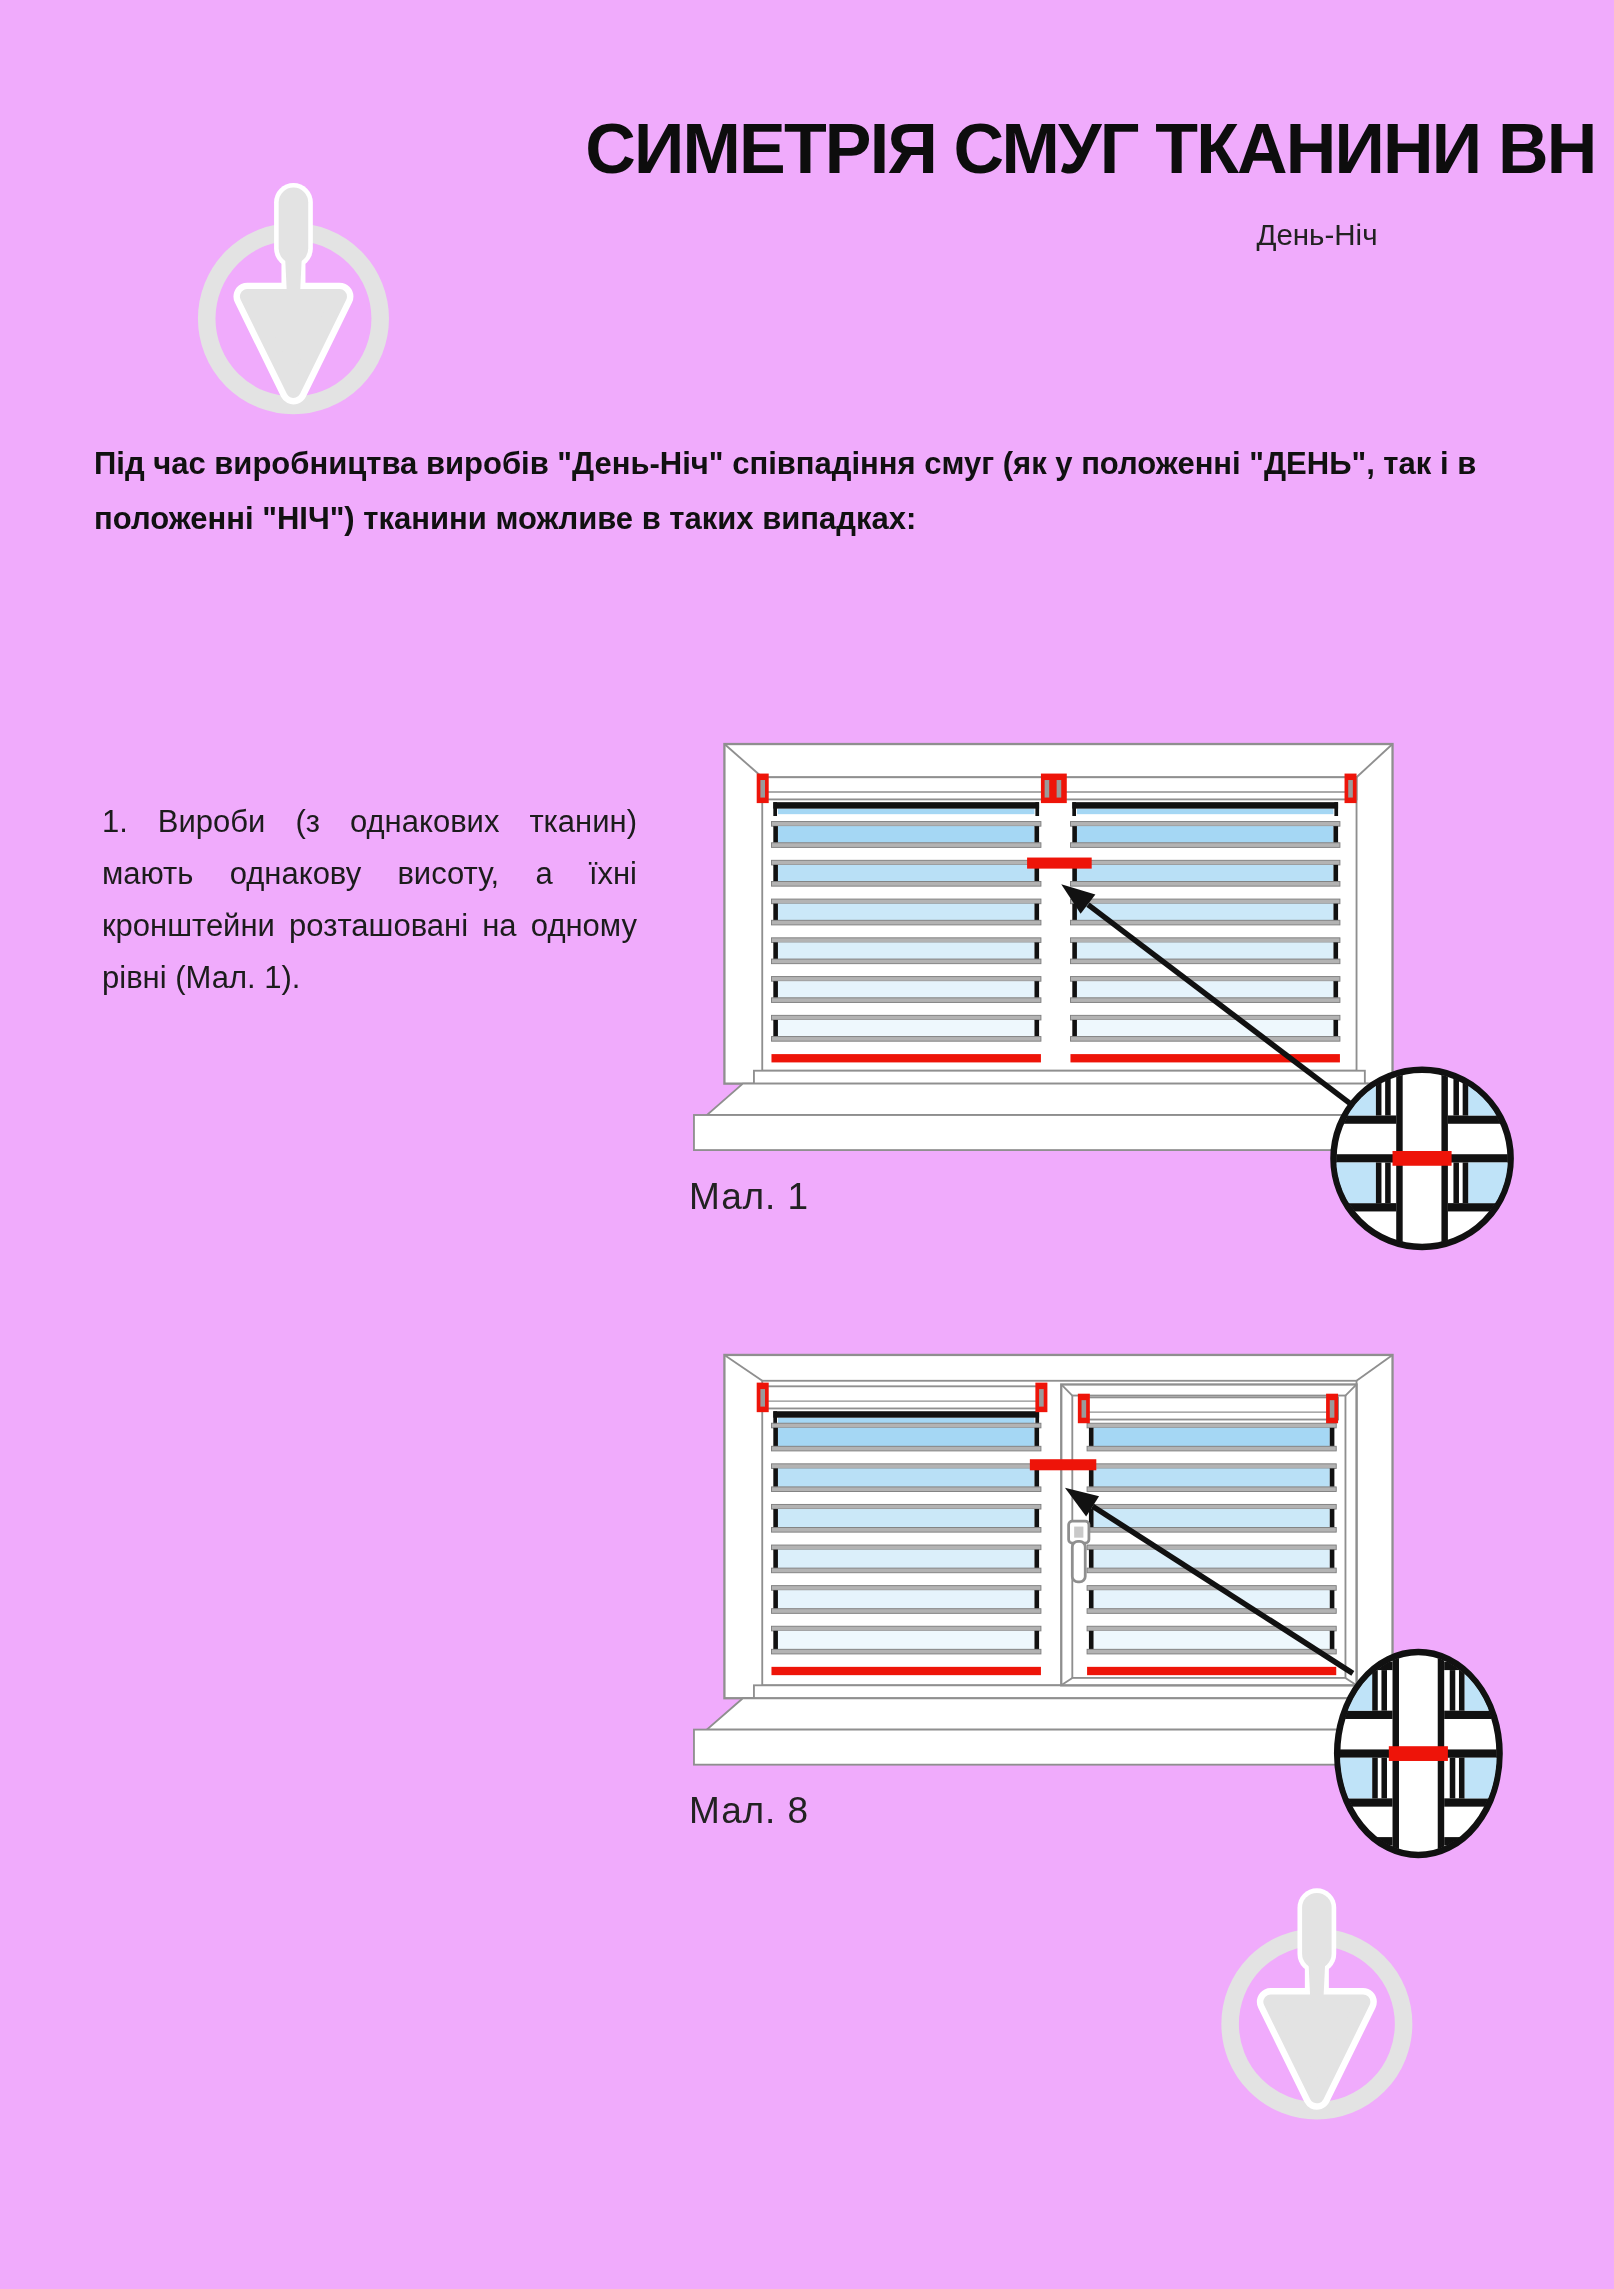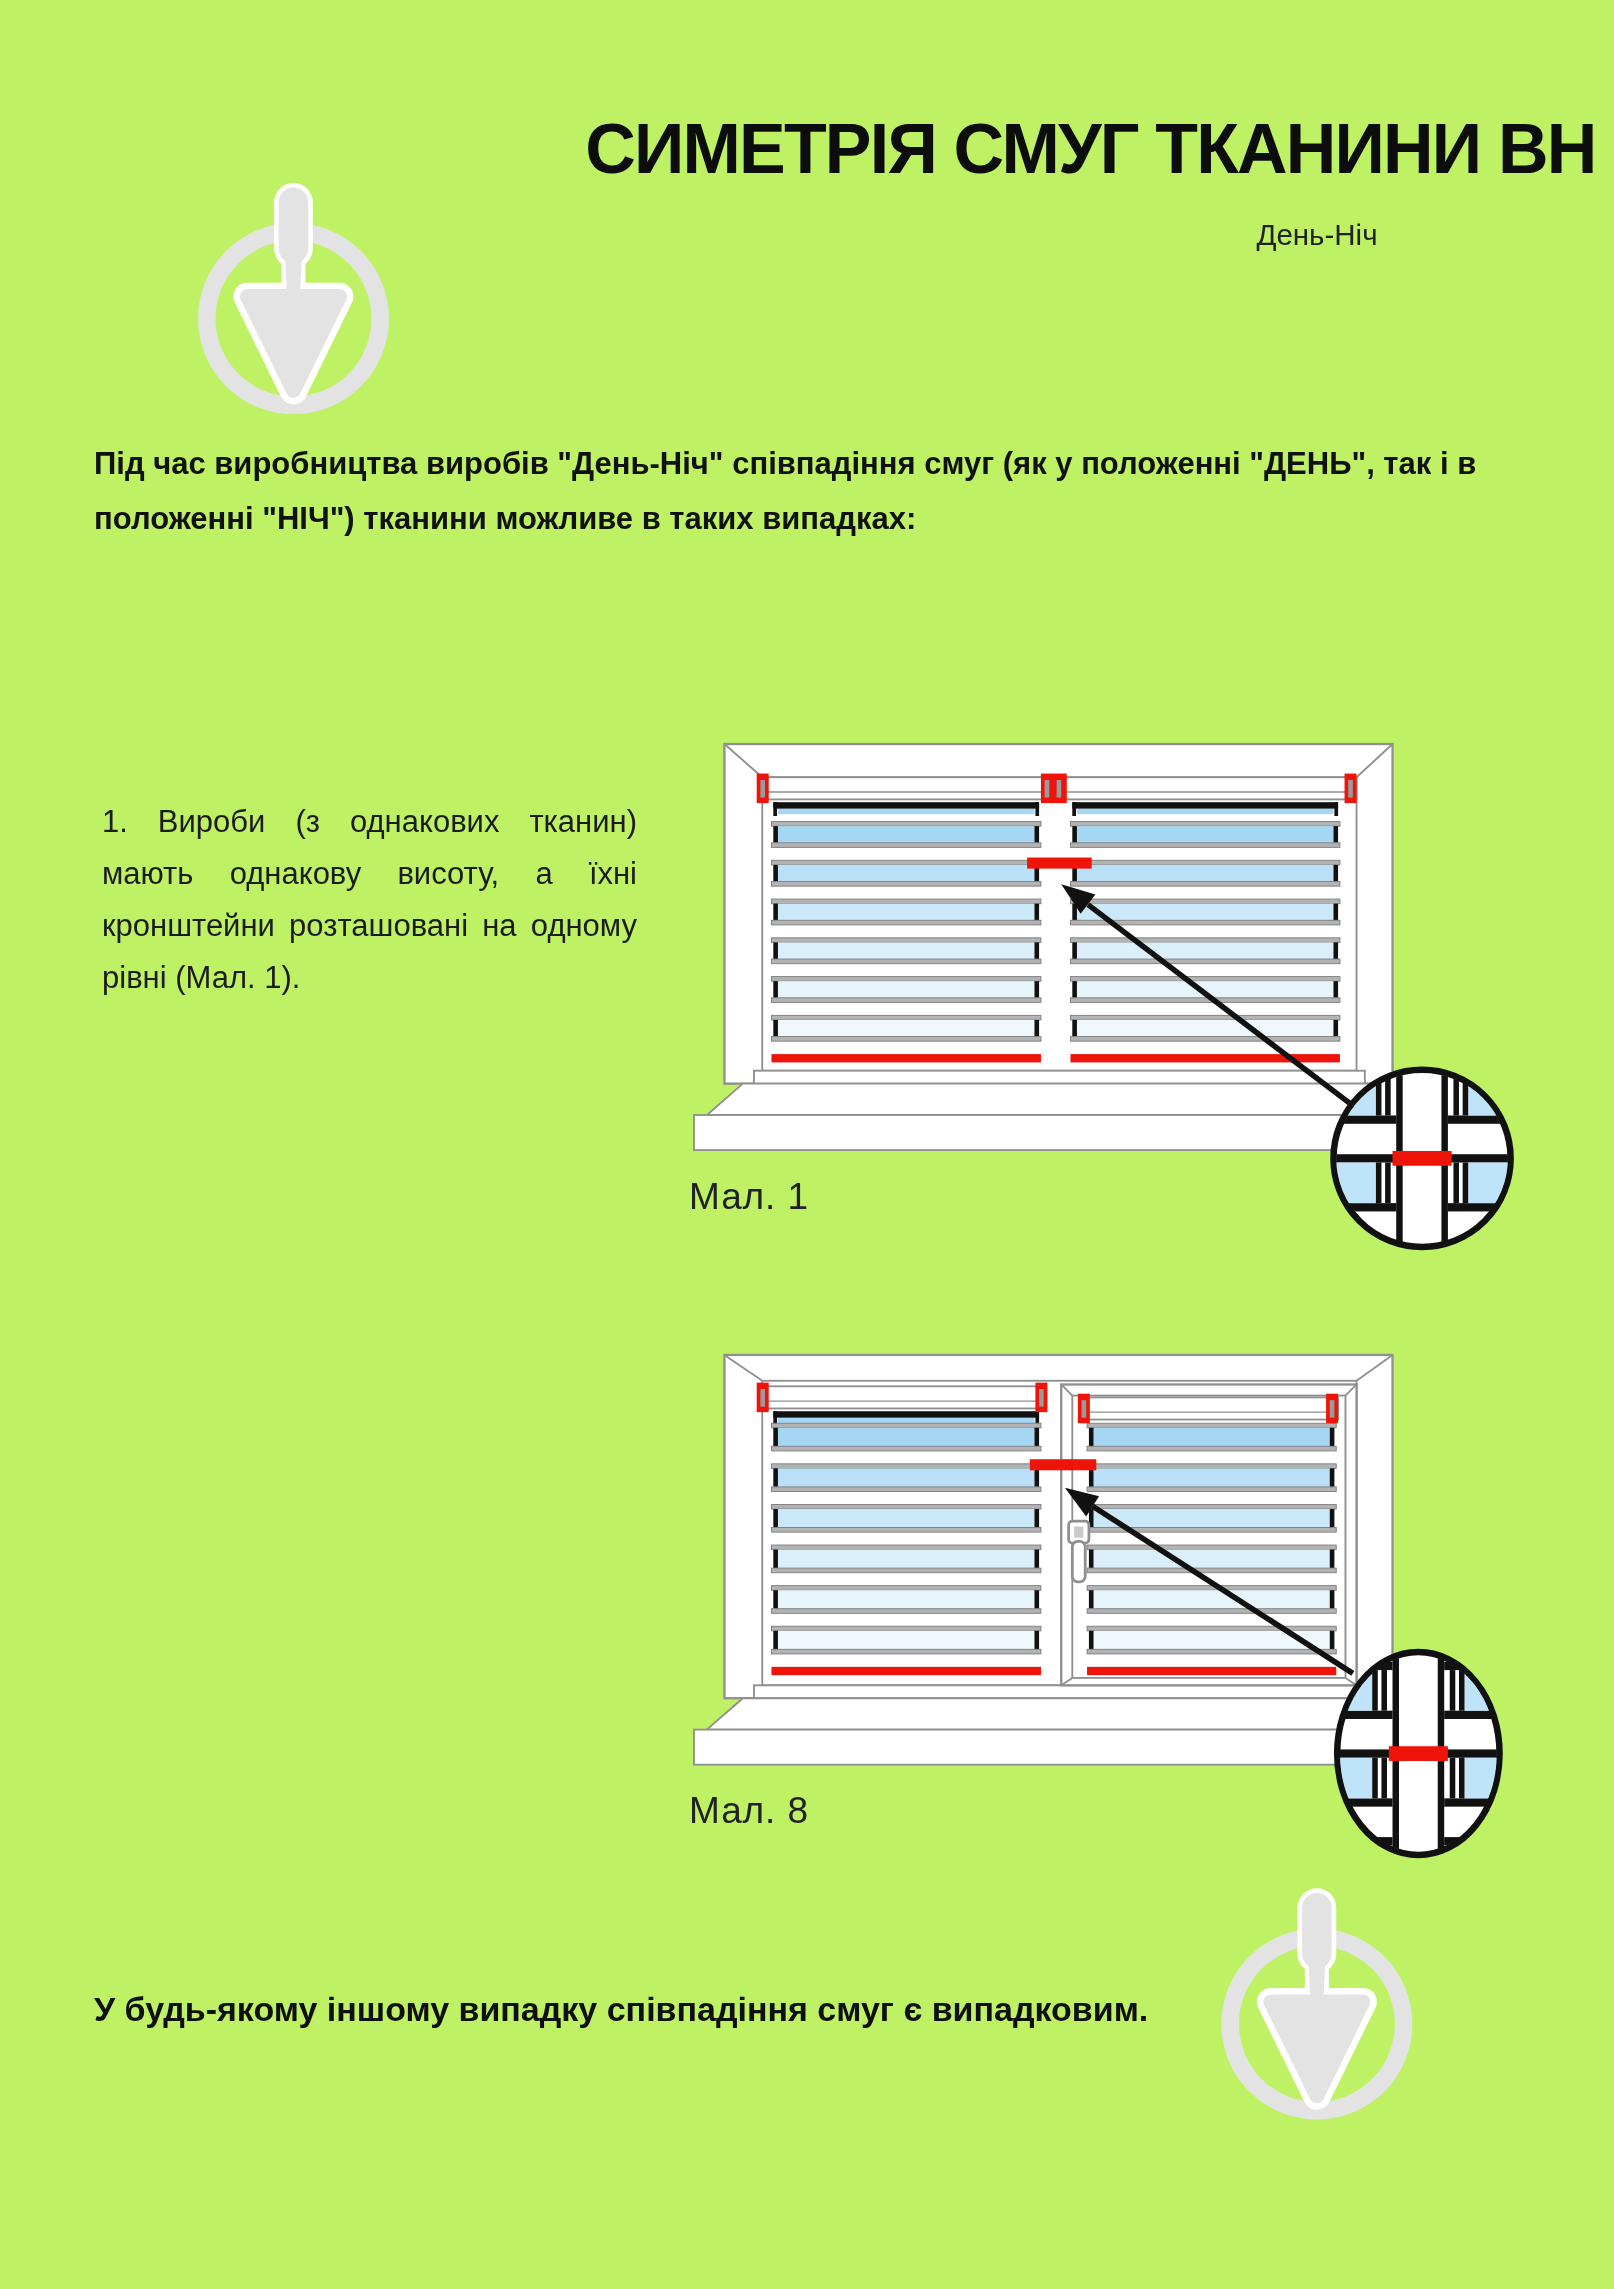--- a/index.html
+++ b/index.html
@@ -1,17 +1,17 @@
 <!DOCTYPE html>
 <html style="font-size:14.8px"><head>
 <meta charset="utf-8">
 <style>
   html,body{margin:0;padding:0;background:#888;}
   .page{
-    position:relative;width:1614px;height:2290px;background:#bef264;
+    position:relative;width:1614px;height:2290px;background:#f0abfc;
     font-family:"Liberation Sans",sans-serif;color:#1b1b1b;overflow:hidden;
     margin:0 auto;
   }
   .art{position:absolute;left:0;top:0;width:1614px;height:2290px;}
   .doc-title{
     position:absolute;top:109px;right:18.5px;width:1108px;
     font-size:70px;font-weight:700;letter-spacing:-1.8px;text-align:right;
     color:#0d0d0d;white-space:nowrap;
   }
   .doc-subtitle{
@@ -419,16 +419,15 @@
         </g>
       </g>
     </svg>
 
   <div class="doc-title">СИМЕТРІЯ СМУГ ТКАНИНИ ВН</div>
   <div class="doc-subtitle">День-Ніч</div>
   <div class="intro">Під час виробництва виробів "День-Ніч" співпадіння смуг (як у положенні "ДЕНЬ", так і в положенні "НІЧ") тканини можливе в таких випадках:</div>
   <div class="item item-1">1. Вироби (з однакових тканин) мають однакову висоту, а їхні кронштейни розташовані на одному рівні (Мал. 1).</div>
   <div class="fig-label fig-label-1">Мал. 1</div>
   <div class="fig-label fig-label-2">Мал. 8</div>
-  <div class="footer-note">У будь-якому іншому випадку співпадіння смуг є випадковим.</div>
 
 </div>
 
 
 </body></html>

